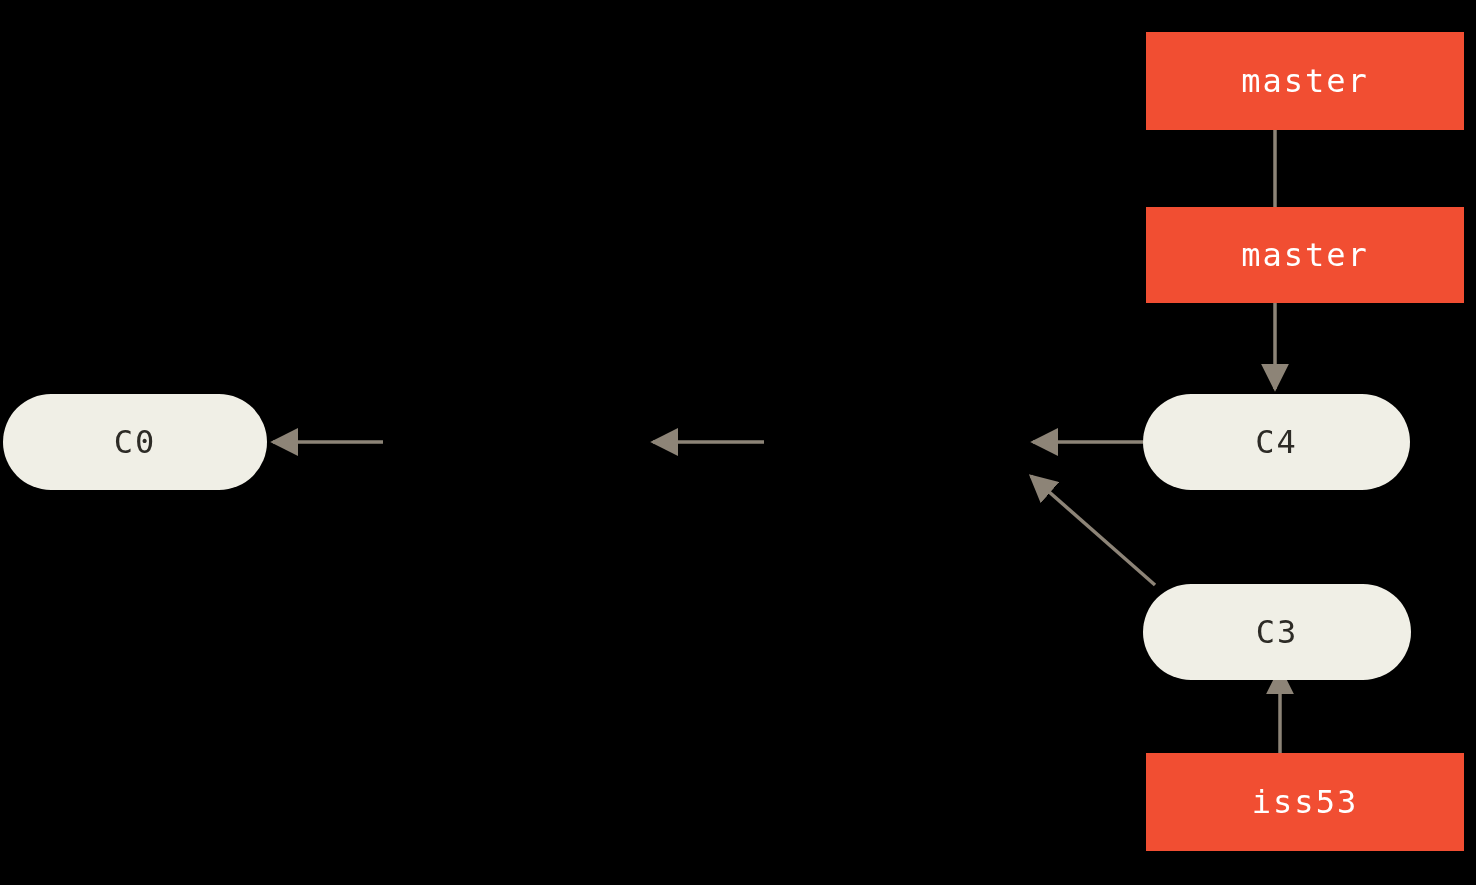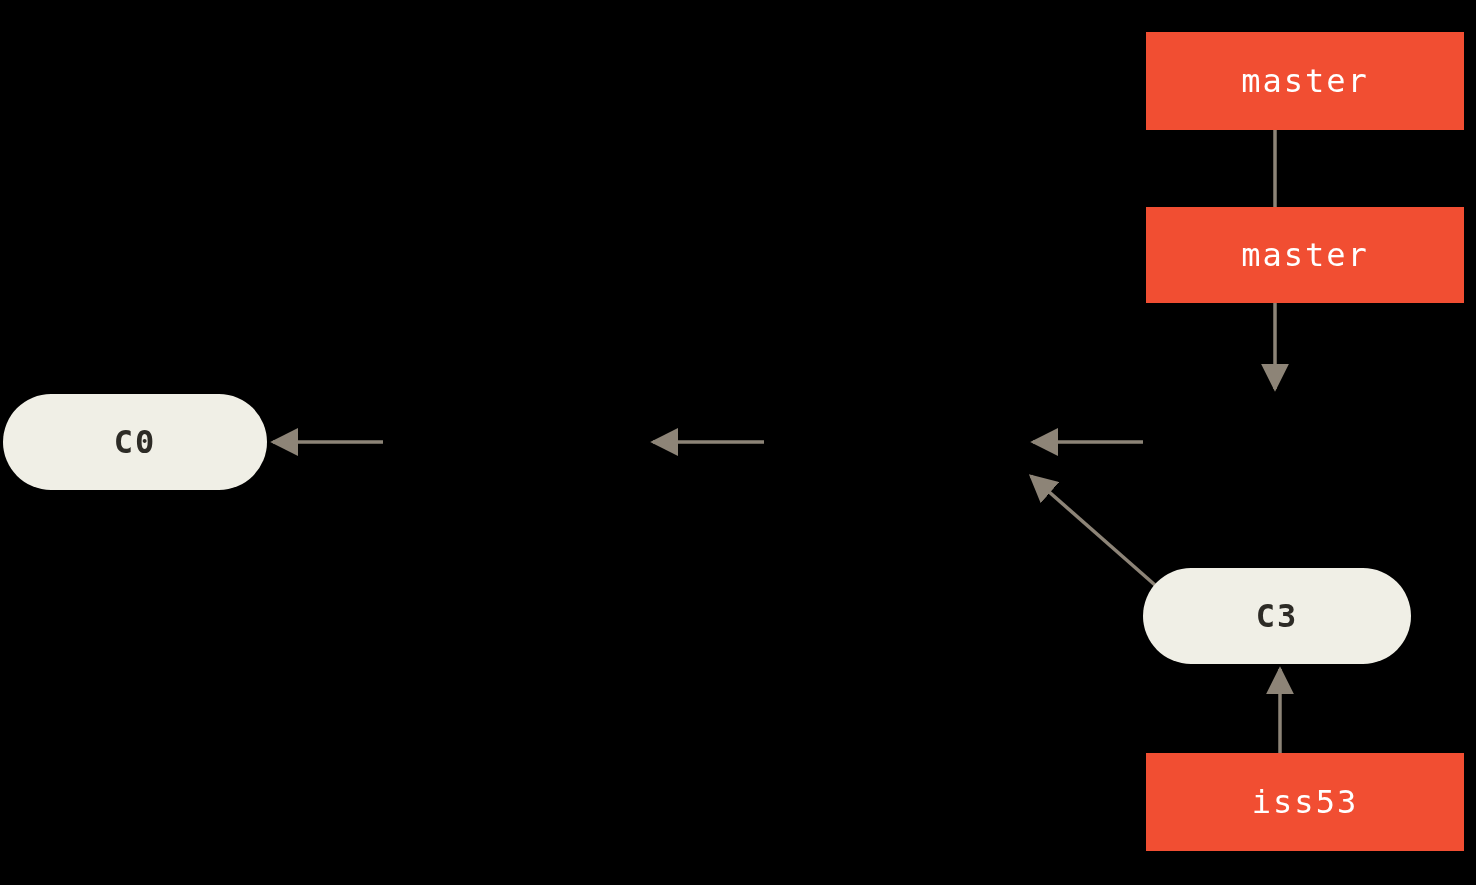--- a/index.html
+++ b/index.html
@@ -27,40 +27,39 @@
     position: absolute;
     height: 96px;
     border-radius: 48px;
     background: #F0EFE6;
     display: flex;
     align-items: center;
     justify-content: center;
     font-size: 32px;
     color: #2D2B26;
     letter-spacing: 2px;
-    font-weight: bold;
   }
   .branch-label {
     position: absolute;
     height: 98px;
     width: 318px;
     background: #F14E32;
     display: flex;
     align-items: center;
     justify-content: center;
     font-size: 32px;
     color: #ffffff;
     letter-spacing: 2px;
   }
   
   .node-c0 { left: 3px;    top: 394px; width: 264px; }
   .node-c1 { left: 383px;  top: 394px; width: 264px; }
   .node-c2 { left: 764px;  top: 394px; width: 264px; }
   .node-c4 { left: 1143px; top: 394px; width: 267px; }
-  .node-c3 { left: 1143px; top: 568px; width: 268px; }
+  .node-c3 { left: 1143px; top: 584px; width: 268px; }
   
   .branch-master { left: 1146px; top: 32px;  }
   .branch-hotfix { left: 1146px; top: 207px; height: 96px; }
   .branch-iss53  { left: 1146px; top: 753px; }
 </style>
 </head>
 <body>
 
 <div class="stage">
 
@@ -85,20 +84,23 @@
 
     <line x1="1280" y1="753" x2="1280" y2="669" stroke="#8D8477" stroke-width="3.5" marker-end="url(#arrowhead)"></line>
   </svg>
 
   <div class="commit-node node-c0">
     <span>C0</span>
   </div>
 
 
 
+  <div class="commit-node node-c4">
+    <span>C4</span>
+  </div>
 
   <div class="commit-node node-c3">
     <span>C3</span>
   </div>
 
   <div class="branch-label branch-master">
     <span>master</span>
   </div>
 
   <div class="branch-label branch-hotfix">

